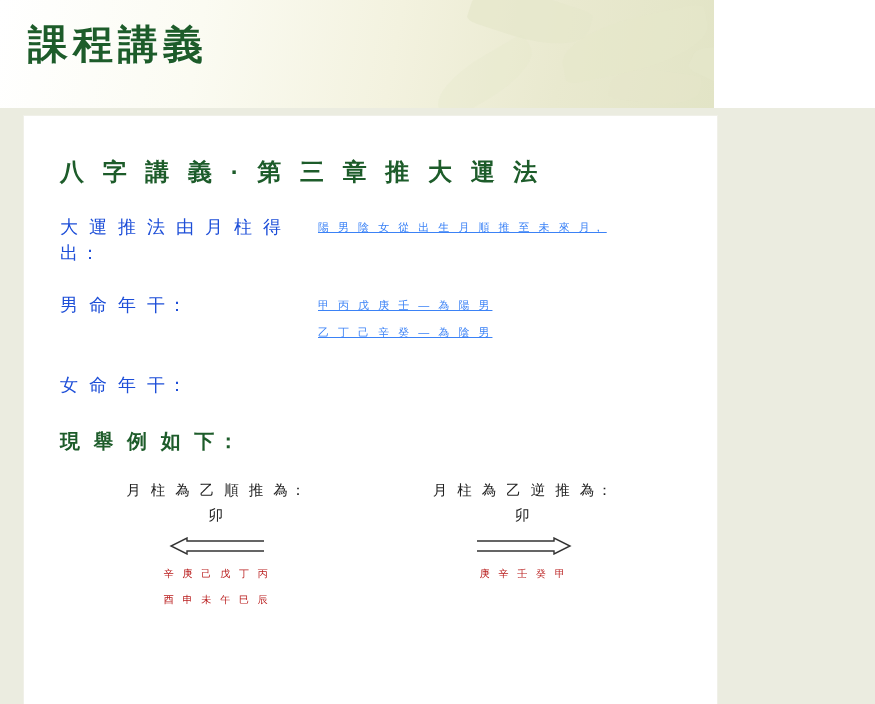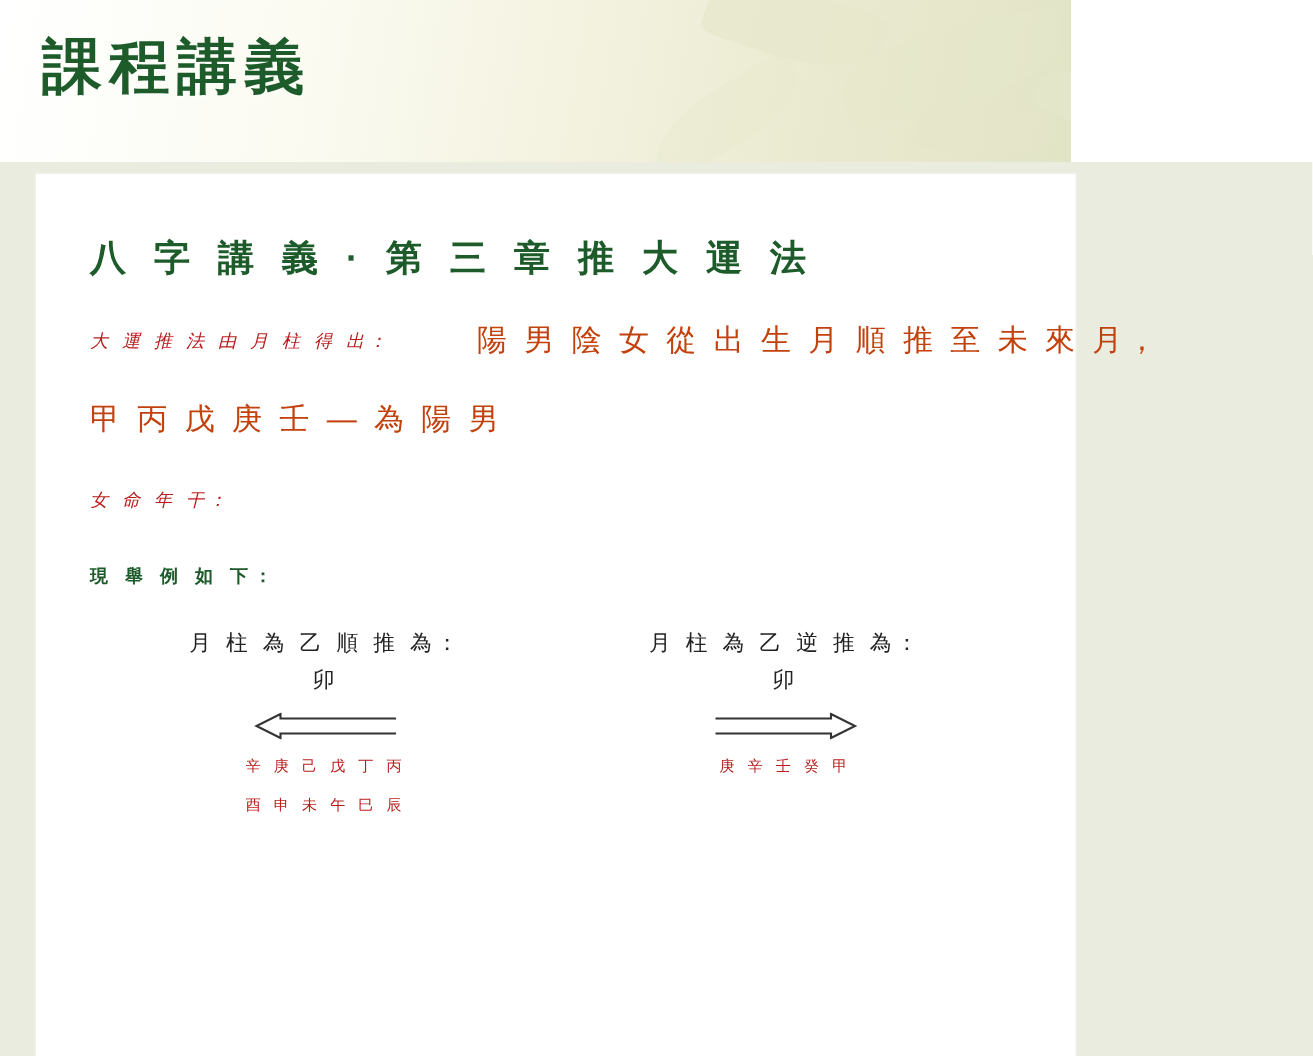--- a/index.html
+++ b/index.html
@@ -76,38 +76,38 @@
     margin: 26px 0 0 36px;
   }
   .row {
     display: flex;
     align-items: flex-start;
     margin-bottom: 26px;
   }
   .row-label {
     width: 258px;
     flex: 0 0 258px;
-    font-size: 12px;
-    letter-spacing: 3px;
-    color: #b91c1c;
+    font-size: 18px;
+    letter-spacing: 3px;
+    color: #1d4ed8;
     line-height: 26px;
-    font-style: italic;
   }
   .row-lines {
-    font-size: 20px;
-    letter-spacing: 3px;
-    color: #c2410c;
+    font-size: 11px;
+    letter-spacing: 3px;
+    color: #3b82f6;
     line-height: 27px;
+    text-decoration: underline;
   }
   .row-lines .line { white-space: nowrap; }
 
   
   .example-head {
     margin: 30px 0 0 36px;
-    font-size: 12px;
+    font-size: 20px;
     font-weight: bold;
     letter-spacing: 4px;
     color: #1d5c2a;
   }
 
   .examples {
     display: flex;
     margin-top: 26px;
     padding: 0 40px 0 40px;
   }
@@ -164,22 +164,24 @@
     <div class="rows">
 
       <div class="row">
         <div class="row-label">大 運 推 法 由 月 柱 得 出：</div>
         <div class="row-lines">
           <div class="line">陽 男 陰 女 從 出 生 月 順 推 至 未 來 月，</div>
         </div>
       </div>
 
       <div class="row">
+        <div class="row-label">男 命 年 干：</div>
         <div class="row-lines">
           <div class="line">甲 丙 戊 庚 壬 — 為 陽 男</div>
+          <div class="line">乙 丁 己 辛 癸 — 為 陰 男</div>
         </div>
       </div>
 
       <div class="row">
         <div class="row-label">女 命 年 干：</div>
       </div>
 
     </div>
 
     <div class="example-head">現 舉 例 如 下：</div>

